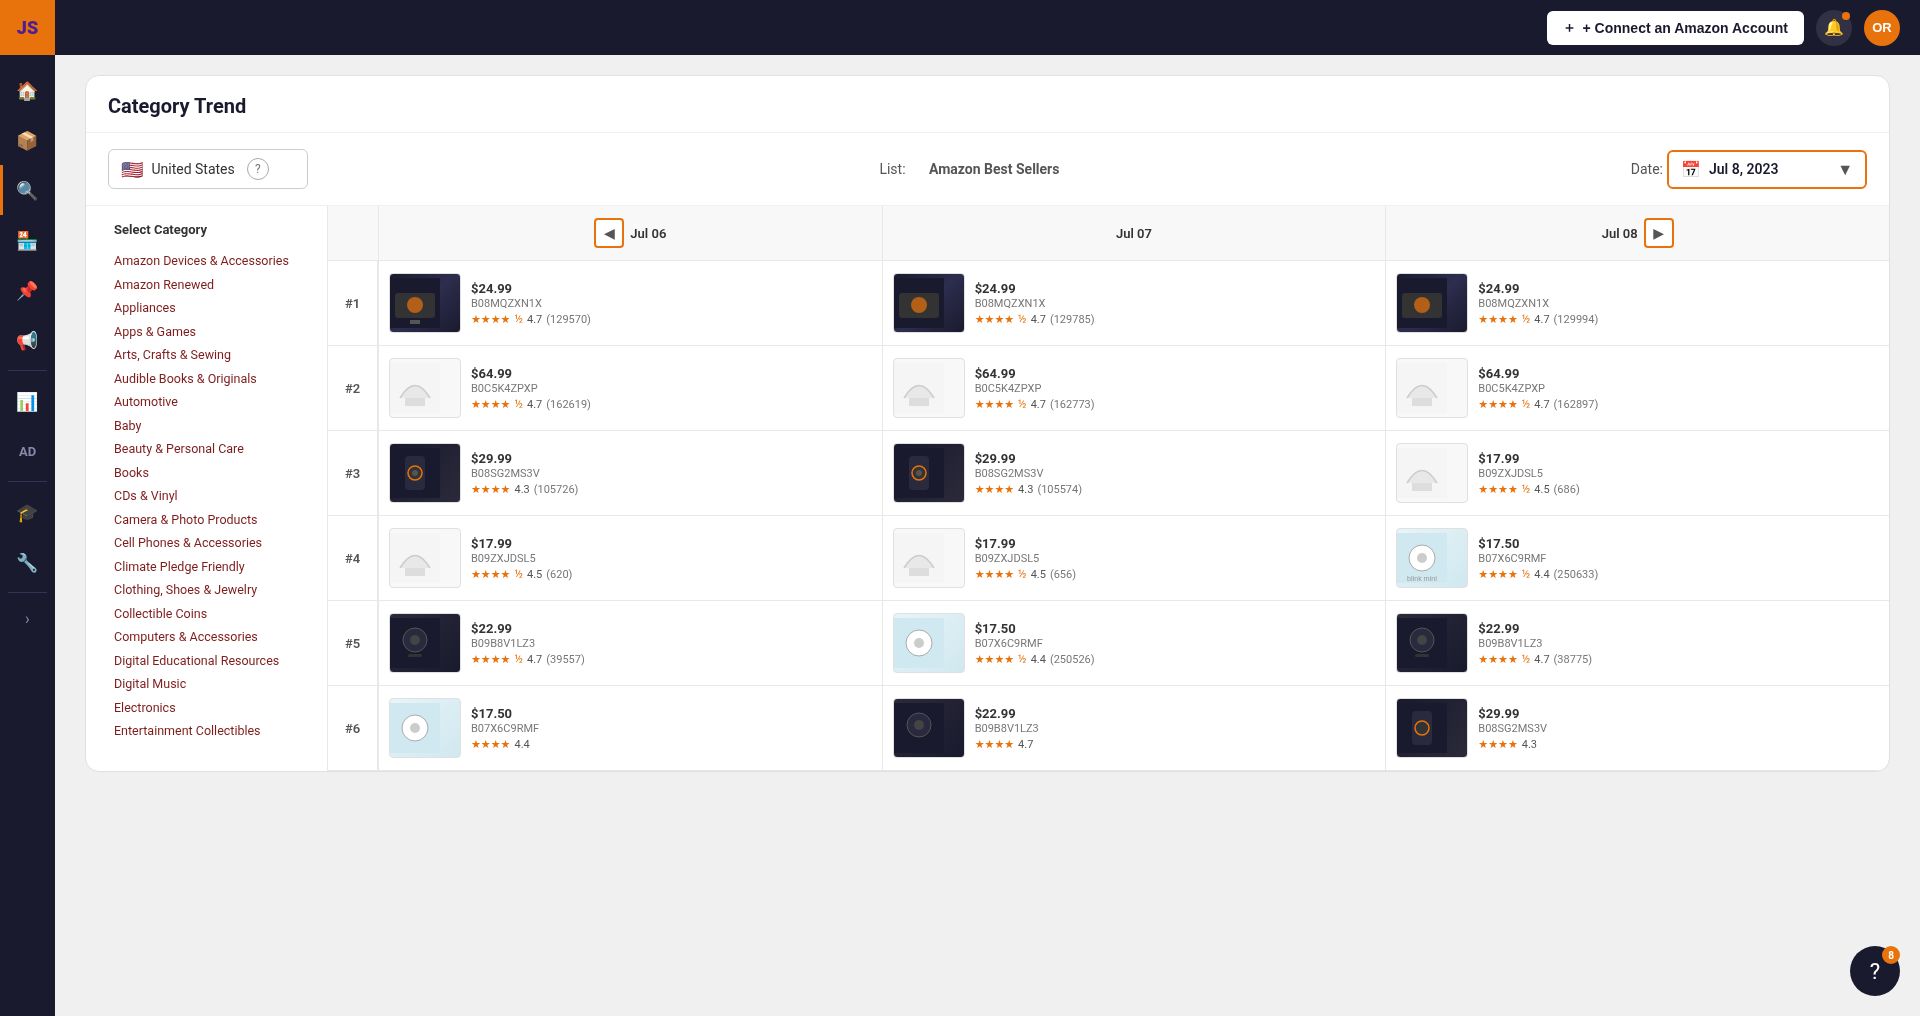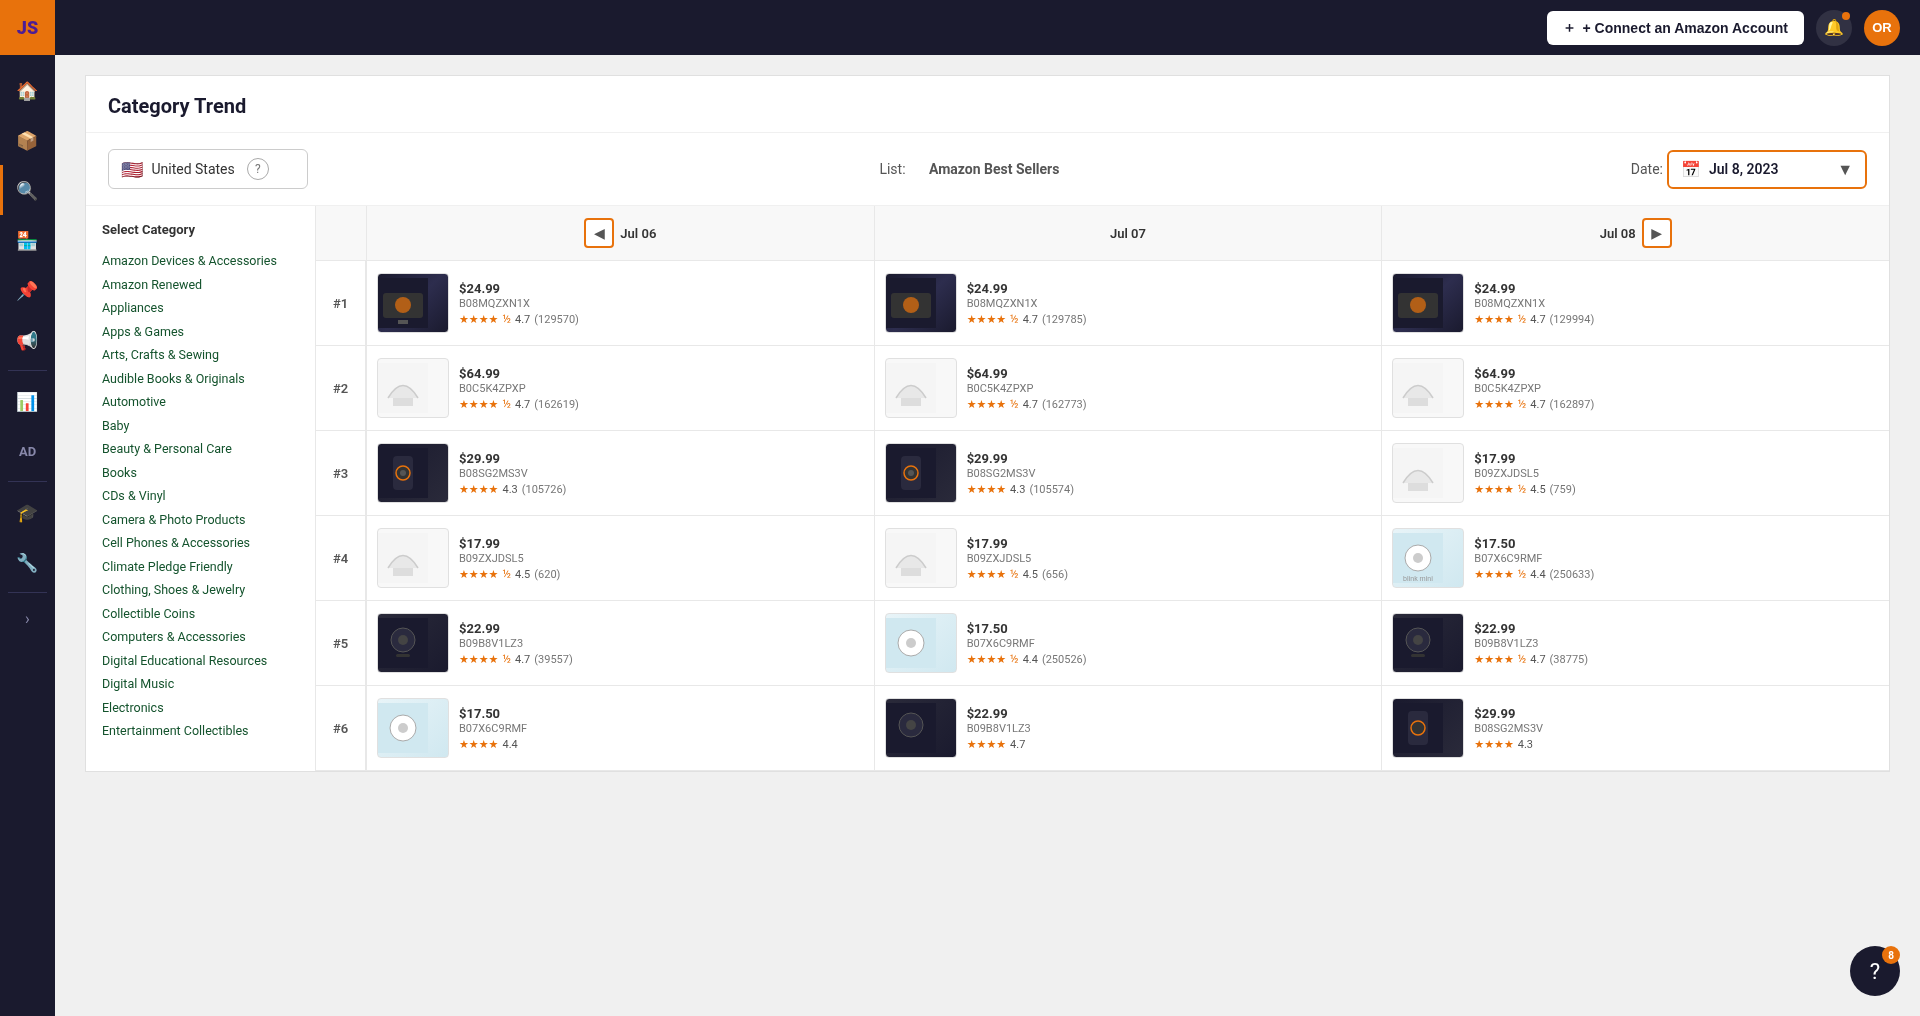--- a/index.html
+++ b/index.html
@@ -129,21 +129,21 @@
     .page-content {
       flex: 1;
       overflow-y: auto;
       padding: 20px 30px;
       background: #f0f0f0;
     }
 
     
     .card {
       background: white;
-      border-radius: 0;
+      border-radius: 14px;
       border: 1px solid #e0e0e0;
       overflow: hidden;
     }
     .card-header {
       padding: 18px 22px 14px;
       border-bottom: 1px solid #f0f0f0;
     }
     .card-title {
       font-size: 20px;
       font-weight: 700;
@@ -199,39 +199,40 @@
       background: white;
       min-width: 200px;
     }
     .date-value { font-size: 14px; font-weight: 600; color: #1a1a2e; }
     .date-label { font-size: 14px; color: #555; }
 
     
     .content-body {
       display: flex;
       gap: 0;
+      margin-left: 12px;
     }
 
     
     .category-sidebar {
       width: 230px;
       flex-shrink: 0;
       padding: 16px;
       border-right: 1px solid #e8e8e8;
     }
     .category-title {
       font-size: 13px;
       font-weight: 700;
       color: #333;
       margin-bottom: 12px;
     }
     .category-list { list-style: none; }
     .category-item {
       font-size: 12.5px;
-      color: #14532d;
+      color: #7f1d1d;
       padding: 3px 0;
       cursor: pointer;
       line-height: 1.4;
     }
 
     
     .product-table {
       flex: 1;
       overflow: hidden;
     }
@@ -671,21 +672,21 @@
                     <rect x="15" y="35" width="20" height="8" fill="#ddd"></rect>
                   </svg>
               </div>
               <div class="product-info">
                 <div class="product-price">$17.99</div>
                 <div class="product-asin">B09ZXJDSL5</div>
                 <div class="product-rating">
                   <span class="stars">★★★★</span>
                     <span class="half-star">½</span>
                   <span class="rating-num">4.5</span>
-                  <span class="review-count">(759)</span>
+                  <span class="review-count">(686)</span>
                 </div>
               </div>
             </div>
           </div>
 
           <div class="product-row">
             <div class="rank-cell">#4</div>
             <div class="product-cell">
               <div class="product-img thumb-white">
                 <svg width="50" height="50" viewBox="0 0 50 50">

